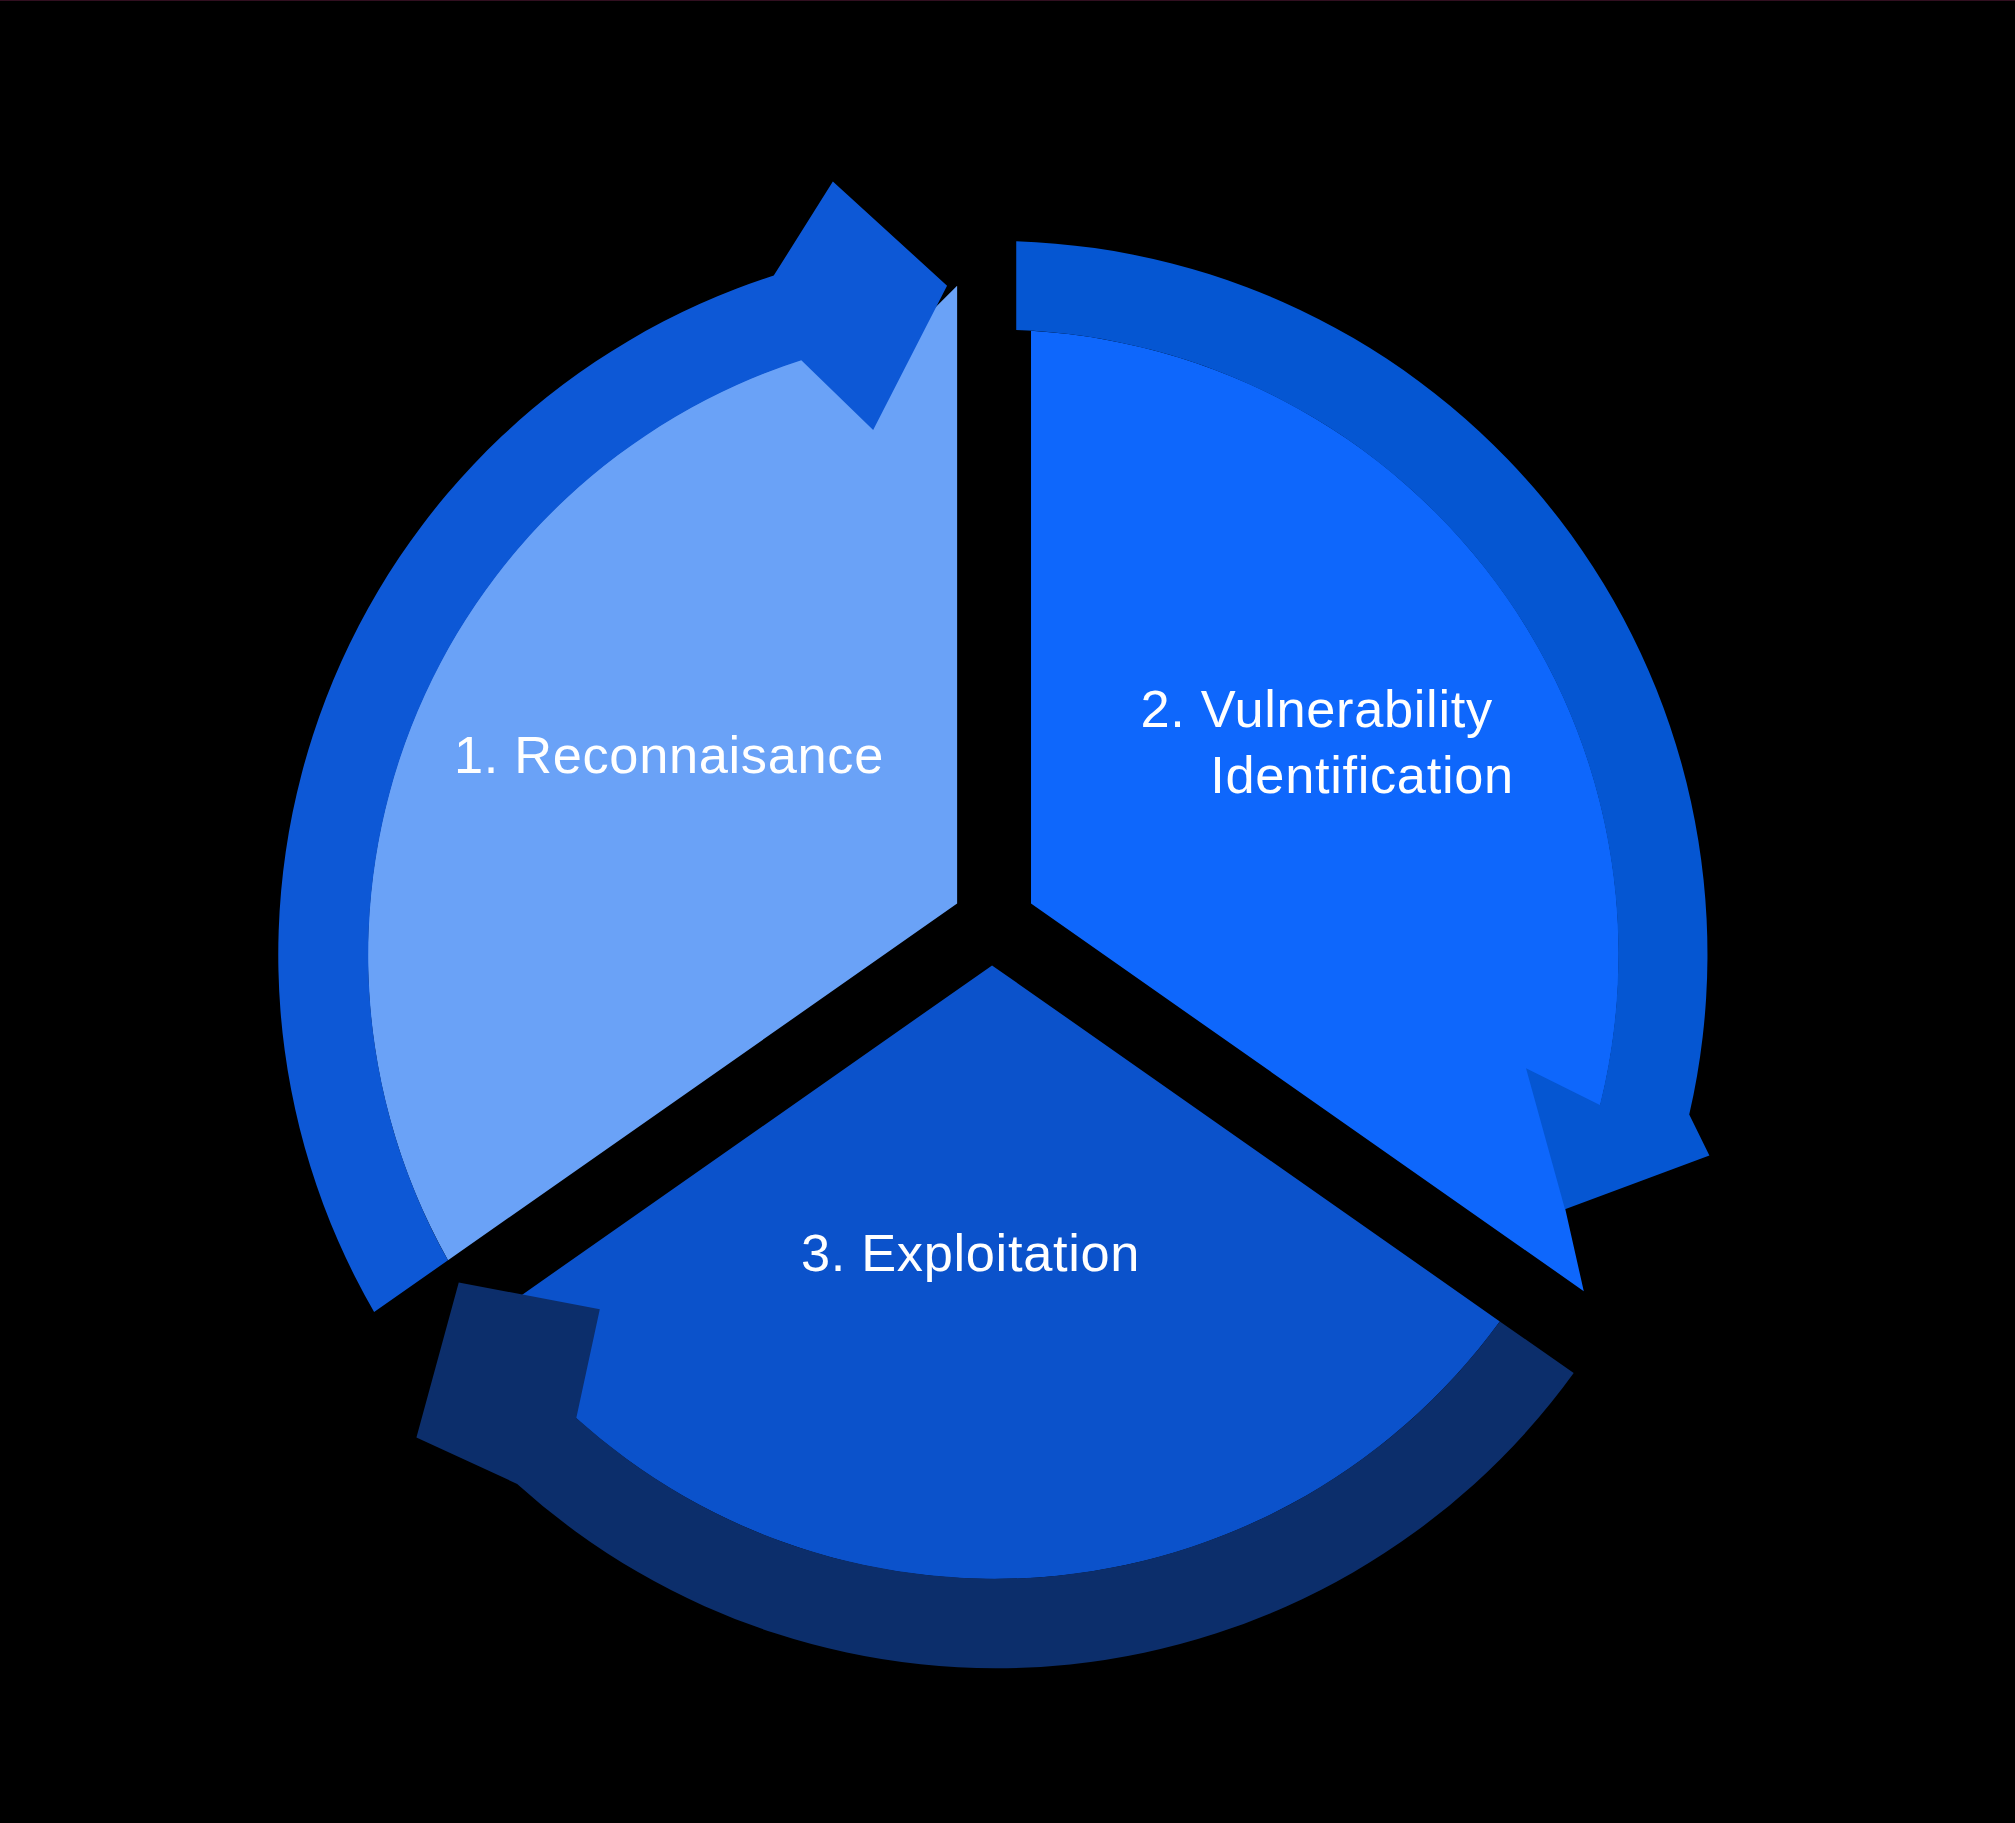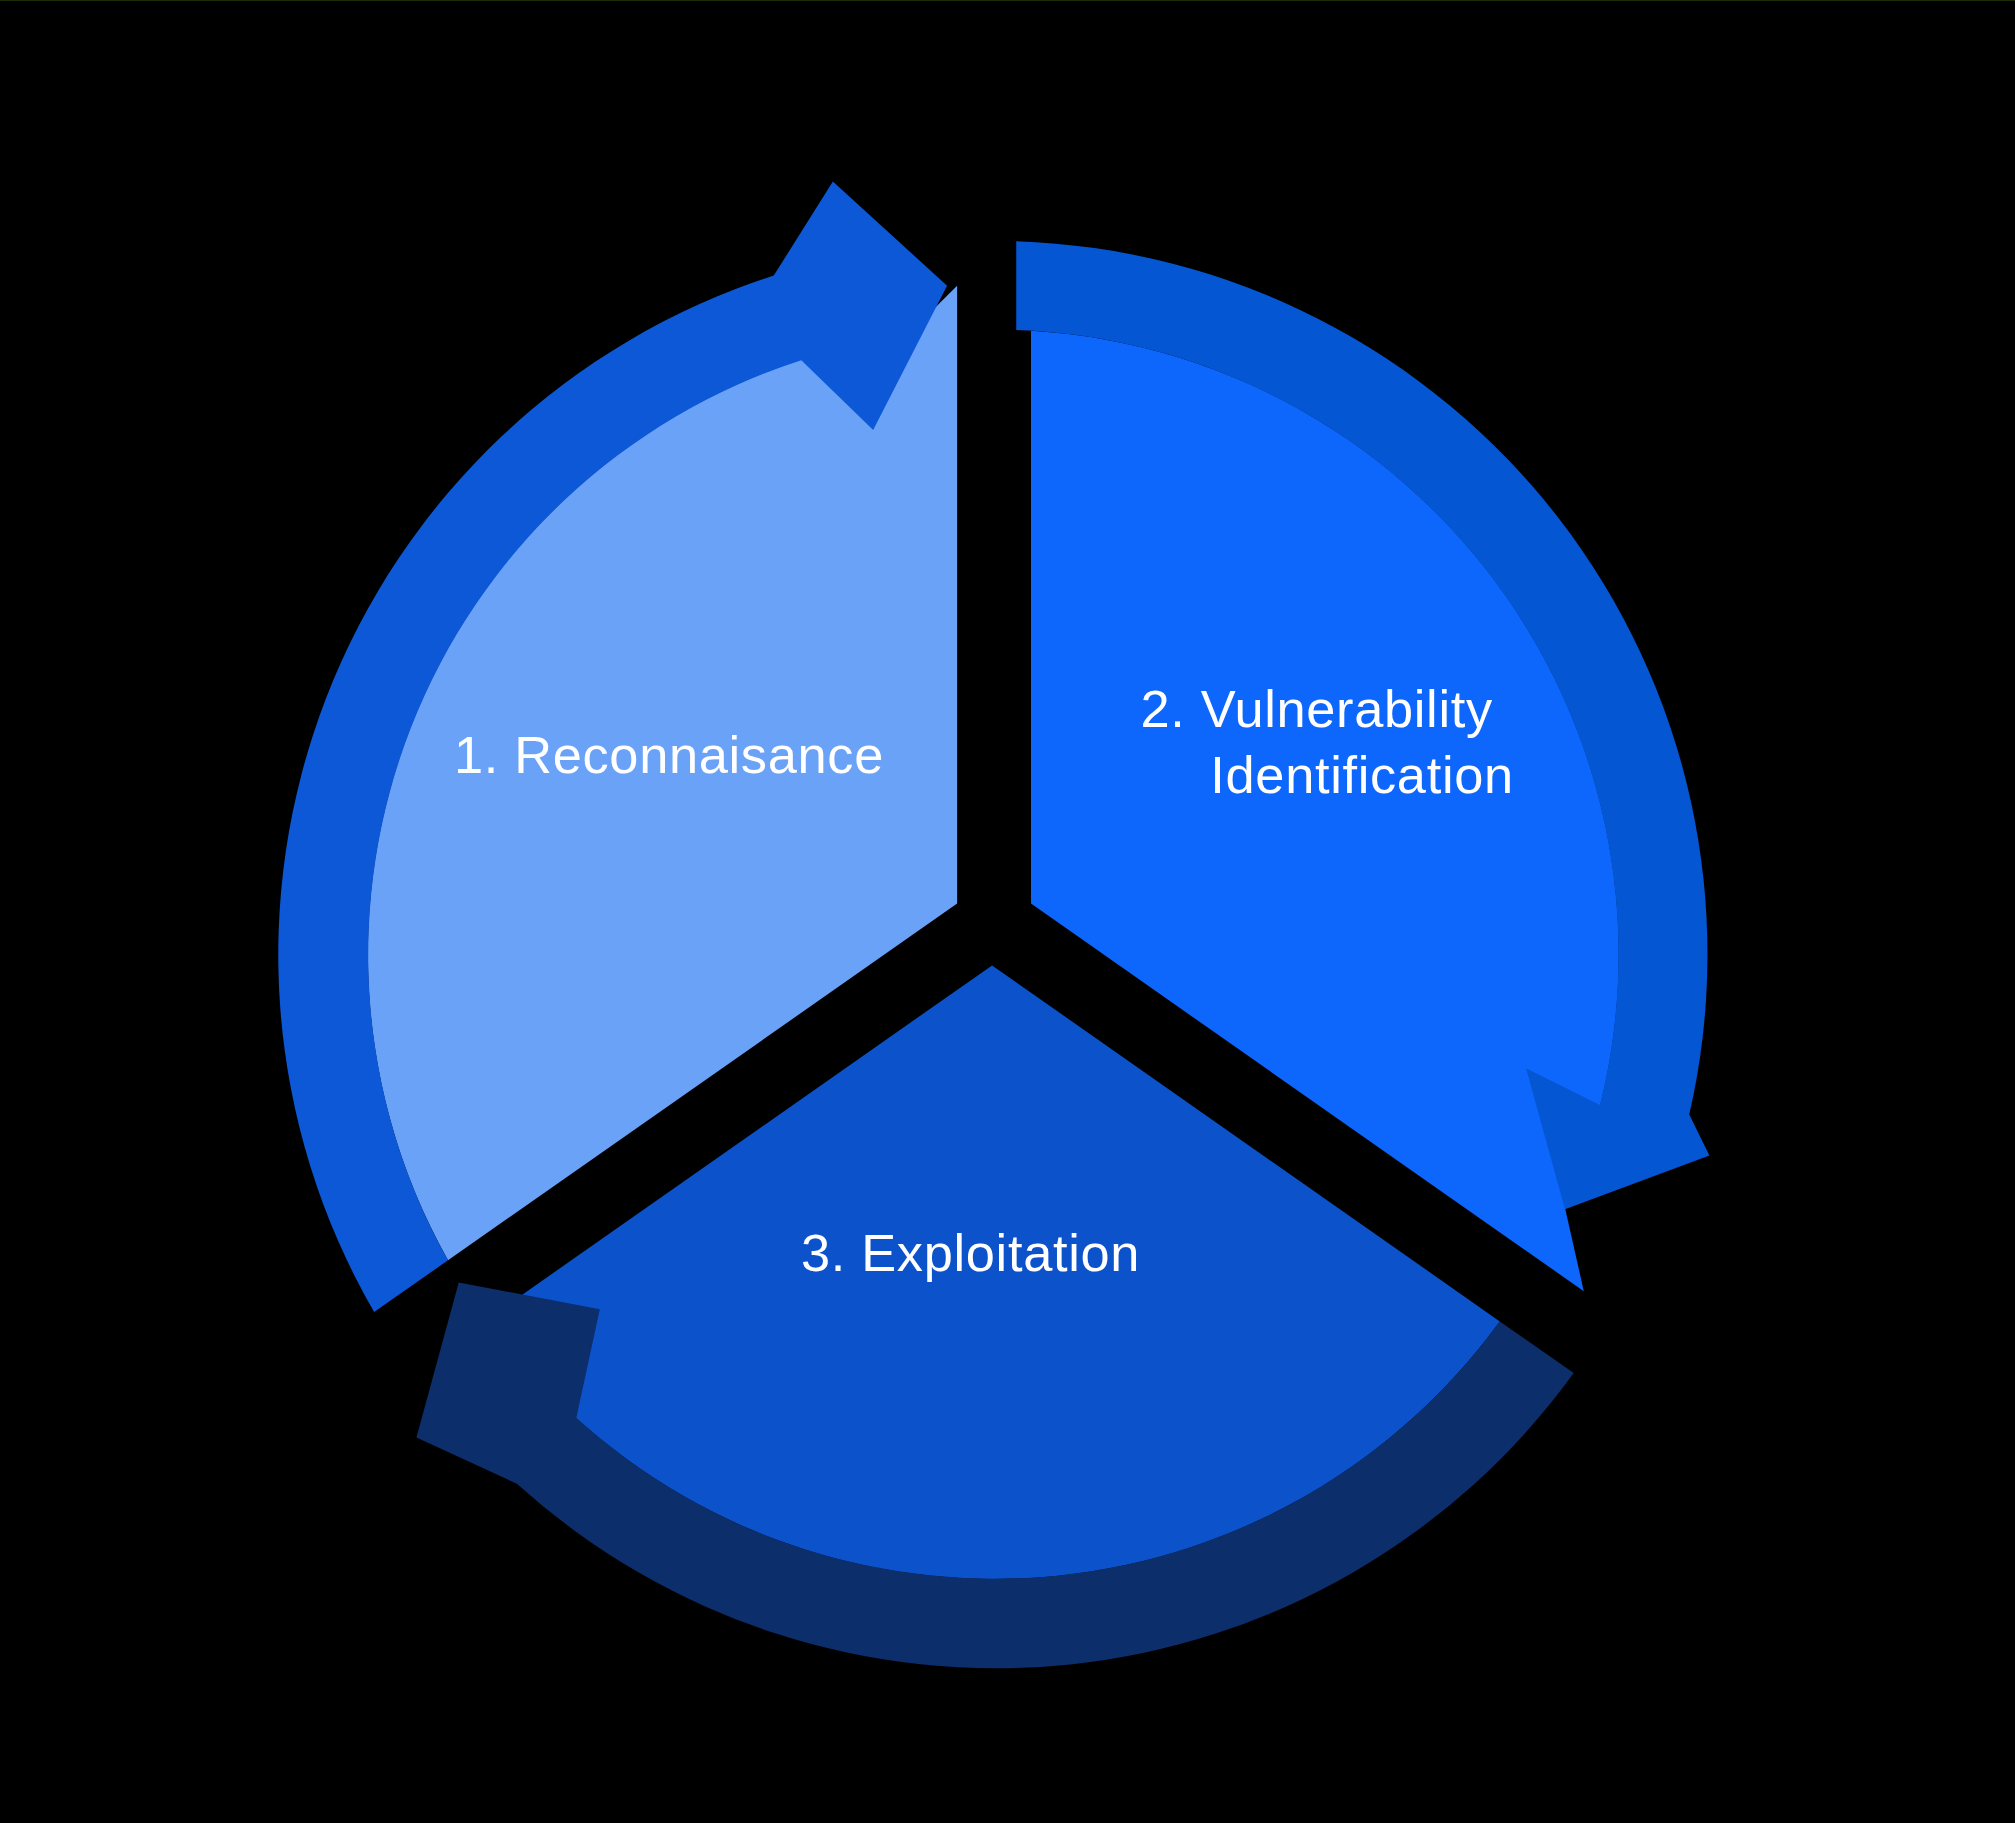--- a/index.html
+++ b/index.html
@@ -4,21 +4,21 @@
 <style>
   html, body {
     margin: 0;
     padding: 0;
     background: #000000;
   }
   .stage {
     position: relative;
     width: 2015px;
     height: 1756px;
-    background: #84cc16;
+    background: #ec4899;
     overflow: hidden;
   }
   svg.cycle {
     display: block;
     width: 2015px;
     height: 1824px;
   }
   .seg-label {
     font-family: "Liberation Sans", sans-serif;
     font-size: 78px;

